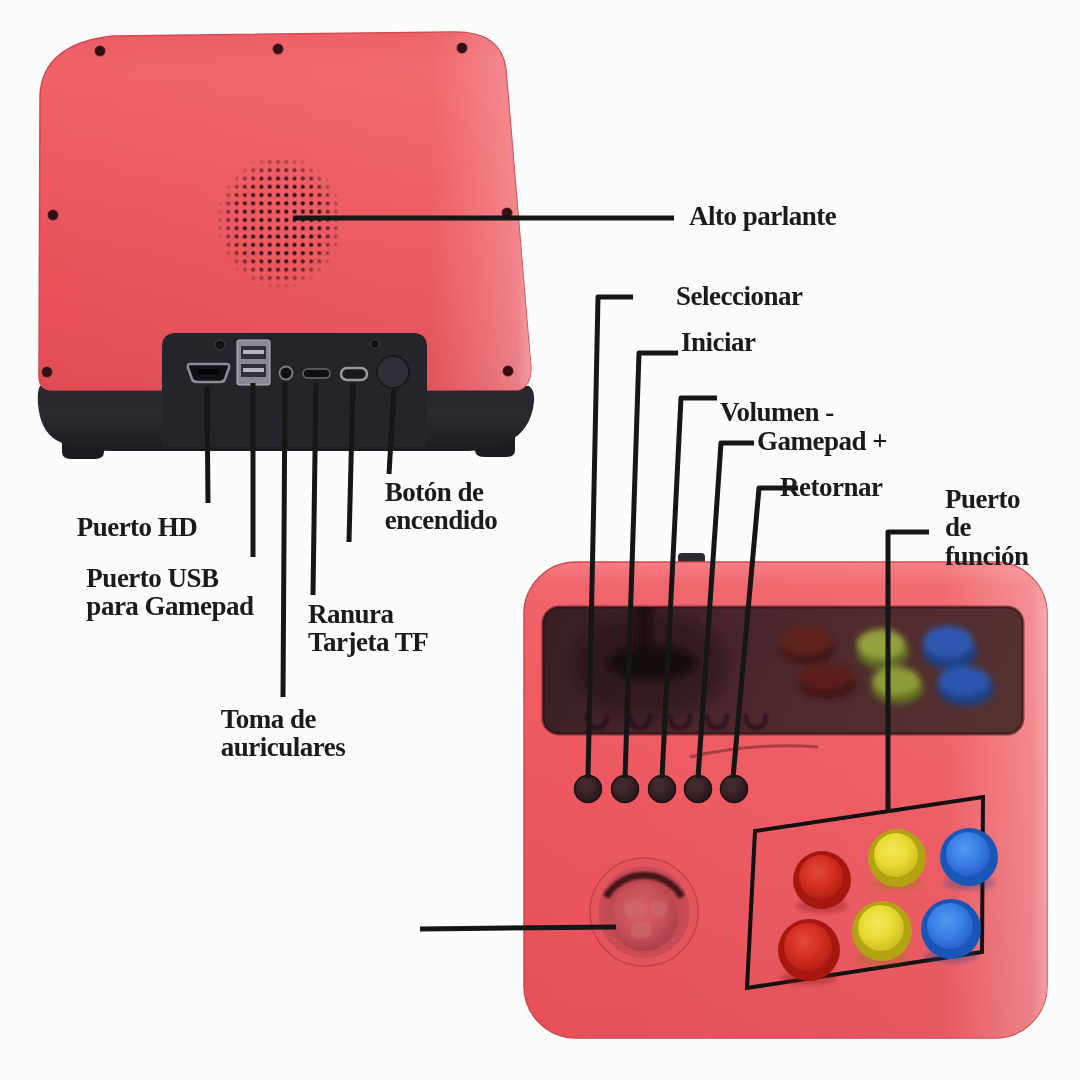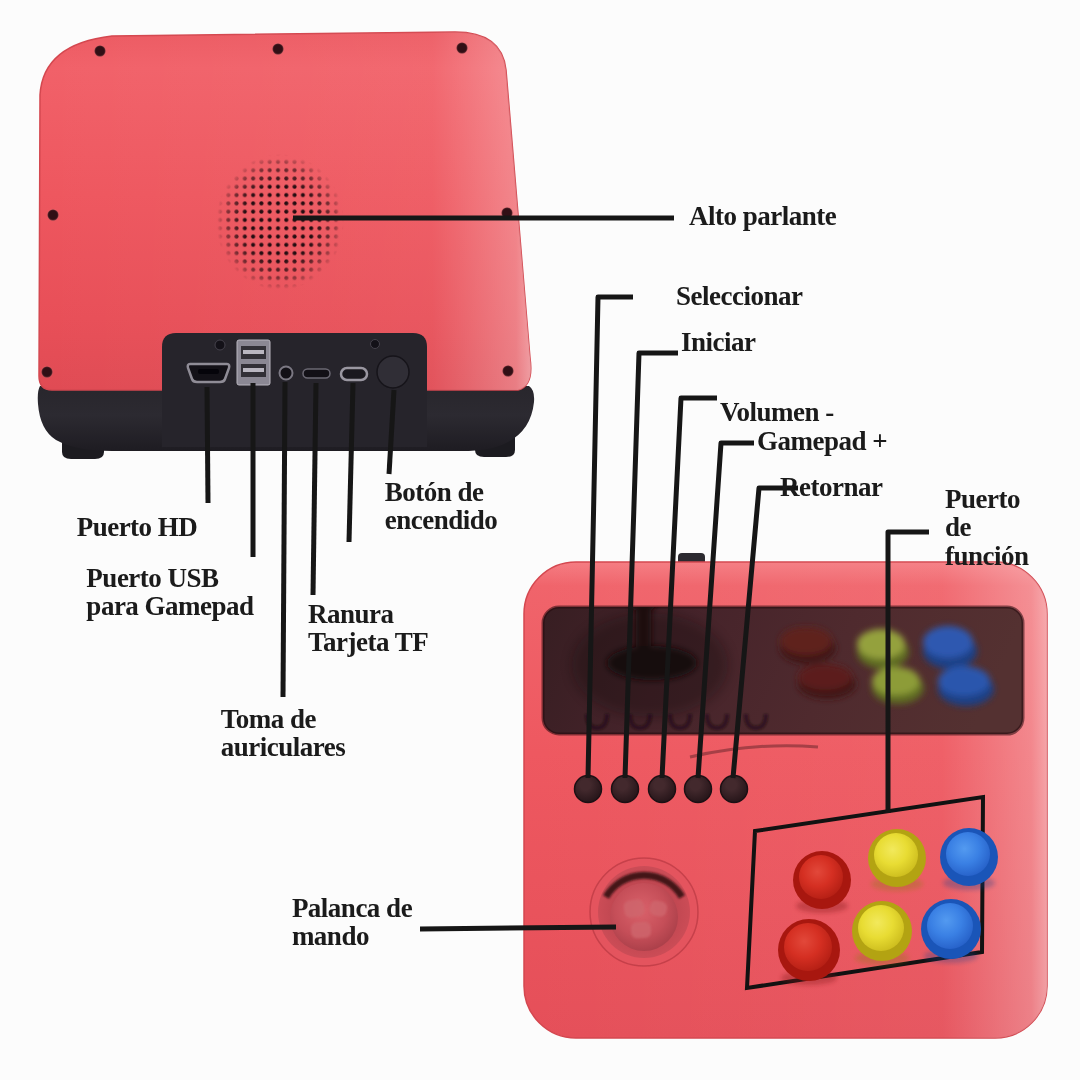--- a/index.html
+++ b/index.html
@@ -267,16 +267,14 @@
 auriculares</div>
 <div class="label lc" style="left:441px;top:506px;">Botón de
 encendido</div>
 <div class="label lv" style="left:676px;top:296px;">Seleccionar</div>
 <div class="label lv" style="left:681px;top:342px;">Iniciar</div>
 <div class="label lv" style="left:720px;top:412px;">Volumen -</div>
 <div class="label lv" style="left:757px;top:441px;">Gamepad +</div>
 <div class="label lv" style="left:780px;top:487px;">Retornar</div>
 <div class="label lc" style="left:990px;top:528px;">Puerto de
 función</div>
-<div class="label lc" style="left:352px;top:922px;">Palanca de
-mando</div>
 
 </div>
 
 </body></html>

